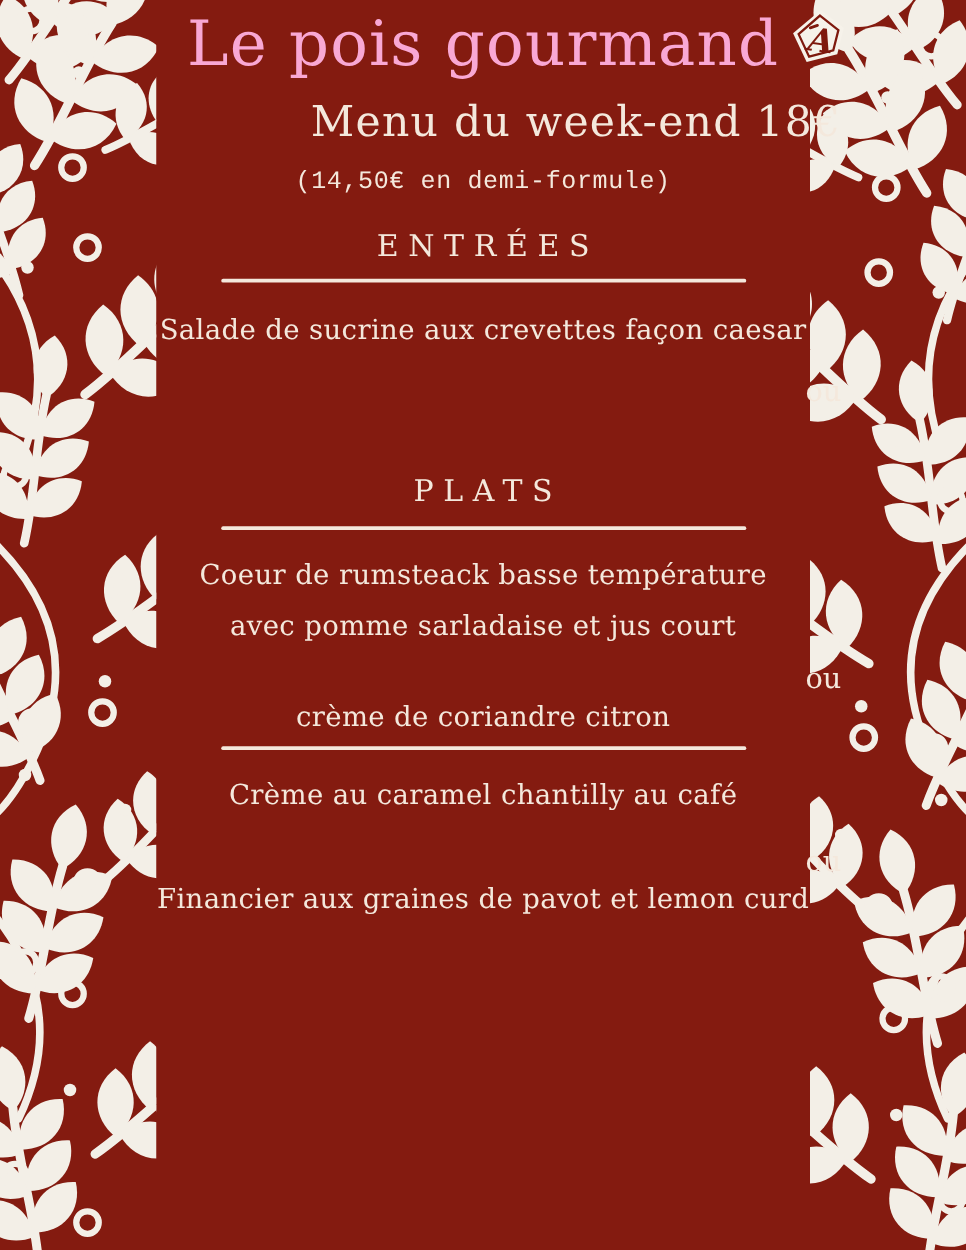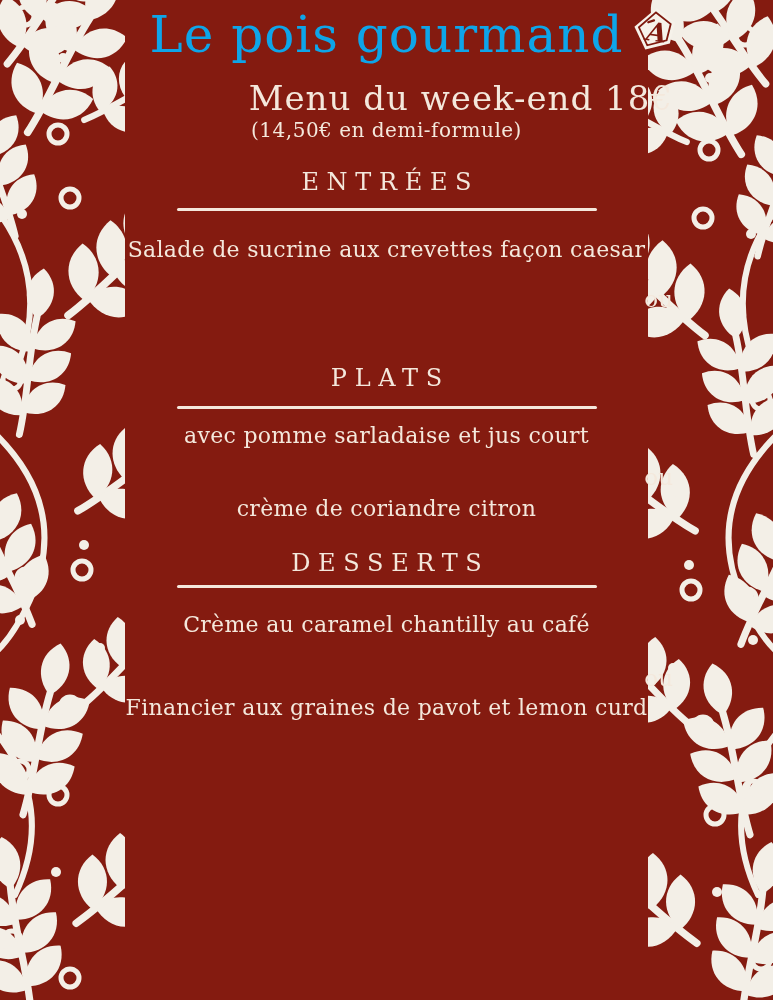--- a/index.html
+++ b/index.html
@@ -33,23 +33,23 @@
   .logo .shape{fill:var(--logo_bg);}
   .logo .inner{fill:none;stroke:var(--logo_red);stroke-width:4;}
   .logo .letter{fill:var(--logo_red);font-family:"DejaVu Serif",serif;font-style:italic;font-weight:bold;font-size:58px;}
   .logo .tick{stroke:var(--logo_red);stroke-width:5;fill:none;stroke-linecap:round;}
   
   .content{
     position:absolute;left:0;top:0;width:773px;height:1000px;
     padding:0 100px;
     text-align:center;
   }
-  .title{font-size:50px;font-weight:400;padding-top:6px;letter-spacing:1px;color:#0ea5e9;}
+  .title{font-size:50px;font-weight:400;padding-top:6px;letter-spacing:1px;color:#f9a8d4;}
   .subtitle{font-size:34px;font-weight:400;margin-top:14px;letter-spacing:1px;text-align:right;}
-  .note{font-size:20px;letter-spacing:.5px;}
+  .note{font-size:20px;margin-top:16px;letter-spacing:.5px;font-family:Liberation Mono, monospace;}
   .heading{font-size:24px;font-weight:400;letter-spacing:.32em;padding-left:.32em;}
   .divider{width:420px;max-width:100%;height:3px;background:var(--text);margin:0 auto;border-radius:2px;}
   .dish-line{font-size:22px;line-height:1.32;letter-spacing:.3px;text-align:center;}
   .sep{font-size:23px;text-align:right;}
 </style>
 </head>
 <body>
 
 <svg width="0" height="0" style="position:absolute" aria-hidden="true">
   <defs>
@@ -162,26 +162,26 @@
   <section>
     <div class="heading" style="margin-top:26px">ENTRÉES</div>
     <div class="divider" style="margin-top:12px"></div>
     <div class="dish-line" style="margin-top:24px">Salade de sucrine aux crevettes façon caesar</div>
     <div class="sep" style="margin-top:22px">ou</div>
   </section>
 
   <section>
     <div class="heading" style="margin-top:52px">PLATS</div>
     <div class="divider" style="margin-top:14px"></div>
+    <div class="dish-line" style="margin-top:22px">Coeur de rumsteack basse température</div>
     <div class="dish-line" style="margin-top:12px">avec pomme sarladaise et jus court</div>
     <div class="sep" style="margin-top:14px">ou</div>
     <div class="dish-line" style="margin-top:4px">crème de coriandre citron</div>
   </section>
 
   <section>
-    <div class="heading" style="margin-top:26px">DESSERTS</div>
     <div class="divider" style="margin-top:8px"></div>
     <div class="dish-line" style="margin-top:22px">Crème au caramel chantilly au café</div>
     <div class="sep" style="margin-top:26px">ou</div>
     <div class="dish-line" style="margin-top:2px">Financier aux graines de pavot et lemon curd</div>
   </section>
 
 </div>
 
 </body></html>

